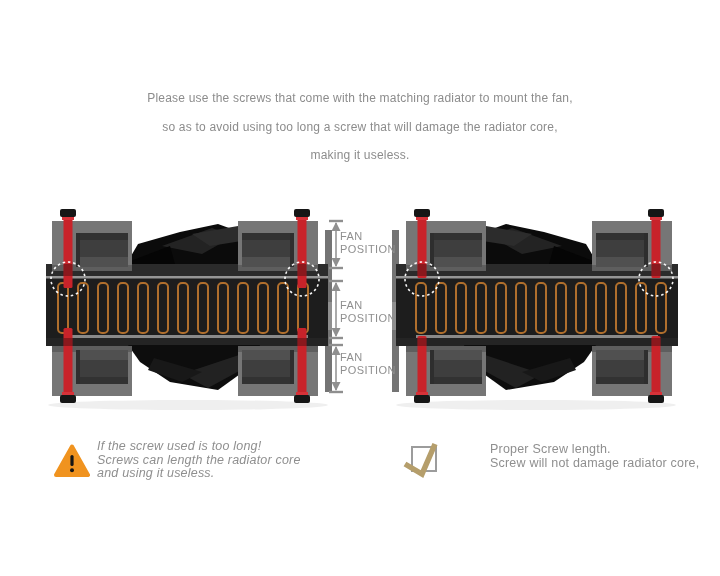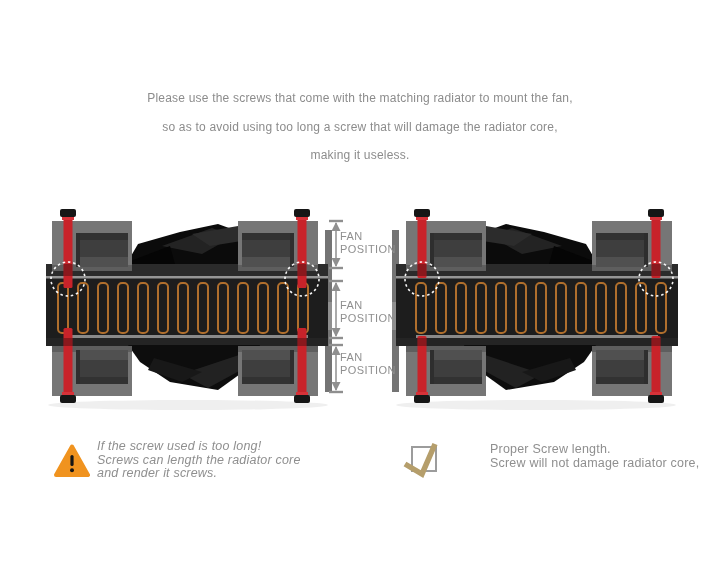--- a/index.html
+++ b/index.html
@@ -208,21 +208,21 @@
 </div>
 
 <svg class="abs" style="top:444px;left:54px;" width="36" height="34" viewBox="0 0 36 34">
   <polygon points="18,2.5 34,31 2,31" fill="#f0931f" stroke="#f0931f" stroke-width="4" stroke-linejoin="round"></polygon>
   <rect x="16.4" y="11" width="3.2" height="11" rx="1.6" fill="#151515"></rect>
   <circle cx="18" cy="26.2" r="2" fill="#151515"></circle>
 </svg>
 <div class="abs footnote-text warn-text">
   <span>If the screw used is too long!</span>
   <span>Screws can length the radiator core</span>
-  <span>and render it screws.</span>
+  <span>and using it useless.</span>
 </div>
 
 <div class="abs ok-box"></div>
 <svg class="abs" style="top:440px;left:400px;" width="42" height="40" viewBox="0 0 42 40">
   <polyline points="5,24 22,34 35,4" fill="none" stroke="#b59e6b" stroke-width="5.5" stroke-linecap="butt" stroke-linejoin="miter"></polyline>
 </svg>
 <div class="abs footnote-text ok-text">
   <span>Proper Screw length.</span>
   <span>Screw will not damage radiator core,</span>
 </div>

